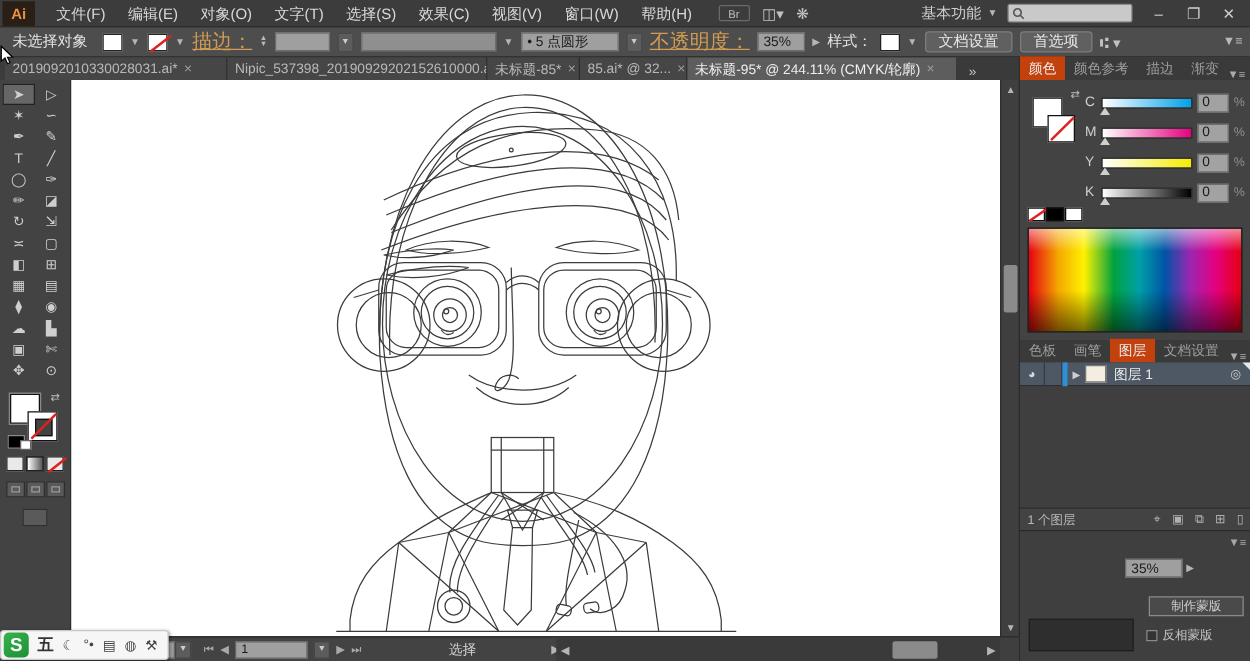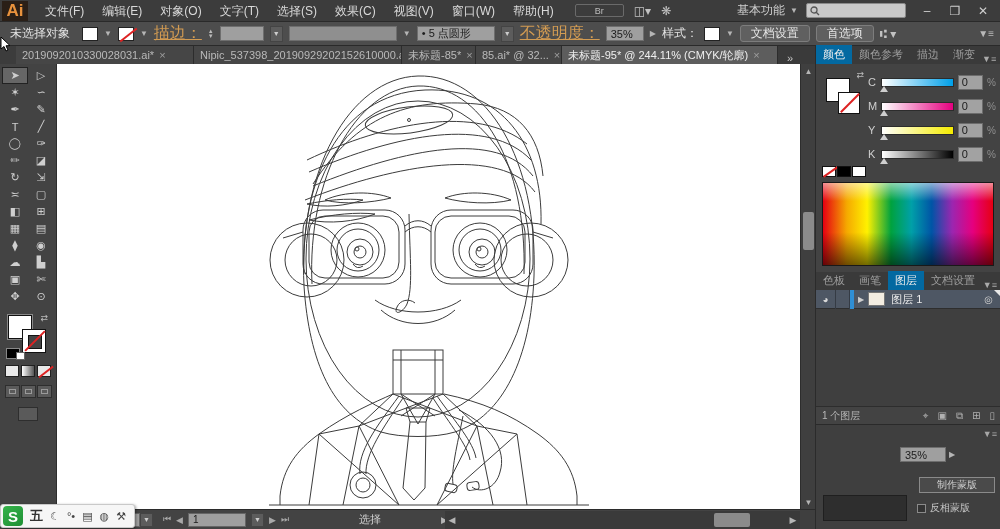--- a/index.html
+++ b/index.html
@@ -2,46 +2,46 @@
 <html><head>
 <meta charset="utf-8">
 <style>
   * { margin:0; padding:0; box-sizing:border-box; }
   html,body { width:1000px; height:529px; overflow:hidden; }
   body { font-family:"Liberation Sans","DejaVu Sans",sans-serif; font-size:12px; background:#3c3c3c; color:#d6d6d6; }
   #app { position:relative; width:1000px; height:529px; background:#3c3c3c; }
 
   
   .titlebar { position:absolute; left:0; top:0; width:1000px; height:22px; background:#3c3c3c; display:flex; align-items:center; border-bottom:1px solid #2a2a2a; }
-  .ai-logo { width:26px; height:20px; margin-left:2px; background:#2a1f17; color:#e8923d; font-weight:bold; font-size:17px; display:flex; align-items:center; justify-content:center; }
+  .ai-logo { width:26px; height:20px; margin-left:2px; background:#2a1f17; color:#e8923d; font-weight:bold; font-size:12px; display:flex; align-items:center; justify-content:center; }
   .menus { display:flex; margin-left:8px; }
   .menu-item { padding:0 9px; height:22px; line-height:22px; color:#d9d9d9; font-size:12px; cursor:default; }
   .tb-icons { display:flex; align-items:center; gap:10px; margin-left:12px; }
-  .chip { border:1px solid #6a6a6a; color:#bdbdbd; font-size:9px; padding:0 19px; height:13px; line-height:12px; border-radius:2px; }
+  .chip { border:1px solid #6a6a6a; color:#bdbdbd; font-size:9px; padding:0 7px; height:13px; line-height:12px; border-radius:2px; }
   .gl { color:#c2c2c2; font-size:12px; }
   .titlebar-right { margin-left:auto; display:flex; align-items:center; gap:8px; }
   .workspace { color:#cfcfcf; font-size:12px; display:flex; align-items:center; gap:5px; }
   .searchbox { width:100px; height:15px; background:#c9c9c9; border:1px solid #8a8a8a; border-radius:2px; display:flex; align-items:center; padding:0 3px; gap:3px; }
   .winbtns { display:flex; align-items:center; gap:2px; margin-right:4px; }
   .winbtn { width:26px; height:18px; display:flex; align-items:center; justify-content:center; color:#cfcfcf; font-size:12px; }
 
   
   .optionsbar { position:absolute; left:0; top:22px; width:1000px; height:24px; background:#4d4d4d; border-bottom:1px solid #2a2a2a; display:flex; align-items:center; gap:6px; padding-left:10px; }
   .ob-label { color:#e2e2e2; font-size:12px; margin-right:6px; }
   .swatch { width:16px; height:14px; border:1px solid #222; background:#fff; position:relative; }
   .swatch.none:after { content:""; position:absolute; left:-1px; top:6px; width:21px; height:2px; background:#d22; transform:rotate(-38deg); }
   .dd { color:#b5b5b5; font-size:8px; }
   .link { color:#d29b52; font-size:16px; text-decoration:underline; }
   .stepper { display:flex; flex-direction:column; color:#bbb; font-size:6px; line-height:5px; }
   .field { background:#9f9f9f; border:1px solid #6e6e6e; height:15px; color:#1c1c1c; font-size:11px; display:flex; align-items:center; padding:0 4px; }
   .btn { background:#606060; border:1px solid #7d7d7d; border-radius:3px; height:17px; padding:0 10px; font-size:12px; color:#e6e6e6; display:flex; align-items:center; }
   .obar-end { margin-left:auto; margin-right:6px; color:#b9b9b9; font-size:10px; }
 
   
-  .tabbar { position:absolute; left:16px; top:46px; width:815px; height:18px; background:#3a3a3a; display:flex; align-items:flex-end; }
+  .tabbar { position:absolute; left:4px; top:46px; width:815px; height:18px; background:#3a3a3a; display:flex; align-items:flex-end; }
   .tab { height:18px; background:#464646; border-right:1px solid #2c2c2c; color:#b9b9b9; font-size:11px; display:flex; align-items:center; padding:0 6px; gap:5px; white-space:nowrap; overflow:hidden; }
   .tab.active { background:#5d5d5d; color:#efefef; }
   .tab .tclose { color:#9f9f9f; font-size:11px; }
   .tab-overflow { margin-left:4px; color:#c7c7c7; font-size:11px; padding:0 5px; }
 
   
   .toolbar { position:absolute; left:0; top:64px; width:57px; height:445px; background:#434343; border-right:1px solid #2d2d2d; padding-top:3px; }
   .tools { display:grid; grid-template-columns:26px 26px; justify-content:center; }
   .tool { width:26px; height:17px; display:flex; align-items:center; justify-content:center; color:#cfcfcf; font-size:11px; }
   .tool.active { background:#666; border:1px solid #222; }
@@ -66,21 +66,21 @@
 
   .vscroll { position:absolute; left:800px; top:64px; width:15px; height:445px; background:#3f3f3f; border-left:1px solid #2d2d2d; }
   .vs-arrow { width:15px; height:14px; color:#b5b5b5; font-size:8px; display:flex; align-items:center; justify-content:center; }
   .vs-thumb { position:absolute; left:2px; top:148px; width:11px; height:38px; background:#8b8b8b; border-radius:2px; }
   .vs-bottom { position:absolute; bottom:0; }
 
   
   .rightpanel { position:absolute; left:815px; top:46px; width:185px; height:483px; background:#434343; border-left:1px solid #2b2b2b; }
   .ptabs { display:flex; align-items:flex-end; height:18px; background:#3a3a3a; font-size:11px; }
   .ptab { padding:2px 7px; color:#9d9d9d; white-space:nowrap; }
-  .ptab.active { background:#0369a1; color:#ececec; }
+  .ptab.active { background:#c2410c; color:#ececec; }
   .pmenu { margin-left:auto; color:#aaa; font-size:9px; padding-right:4px; }
   .colorbody { position:relative; height:105px; }
   .proxy { position:absolute; left:6px; top:6px; width:42px; height:44px; }
   .proxy .f { position:absolute; left:4px; top:8px; width:24px; height:24px; background:#fff; border:1px solid #111; }
   .proxy .s { position:absolute; left:16px; top:22px; width:22px; height:22px; background:#fff; border:1px solid #111; }
   .proxy .s:after { content:""; position:absolute; left:-2px; top:9px; width:26px; height:2px; background:#d22; transform:rotate(-45deg); }
   .proxy .swap { position:absolute; right:0; top:0; color:#bbb; font-size:9px; }
   .sliders { position:absolute; left:52px; top:6px; right:4px; }
   .srow { display:flex; align-items:center; height:24px; gap:4px; }
   .srow .ch { width:10px; color:#cfcfcf; font-size:11px; }

